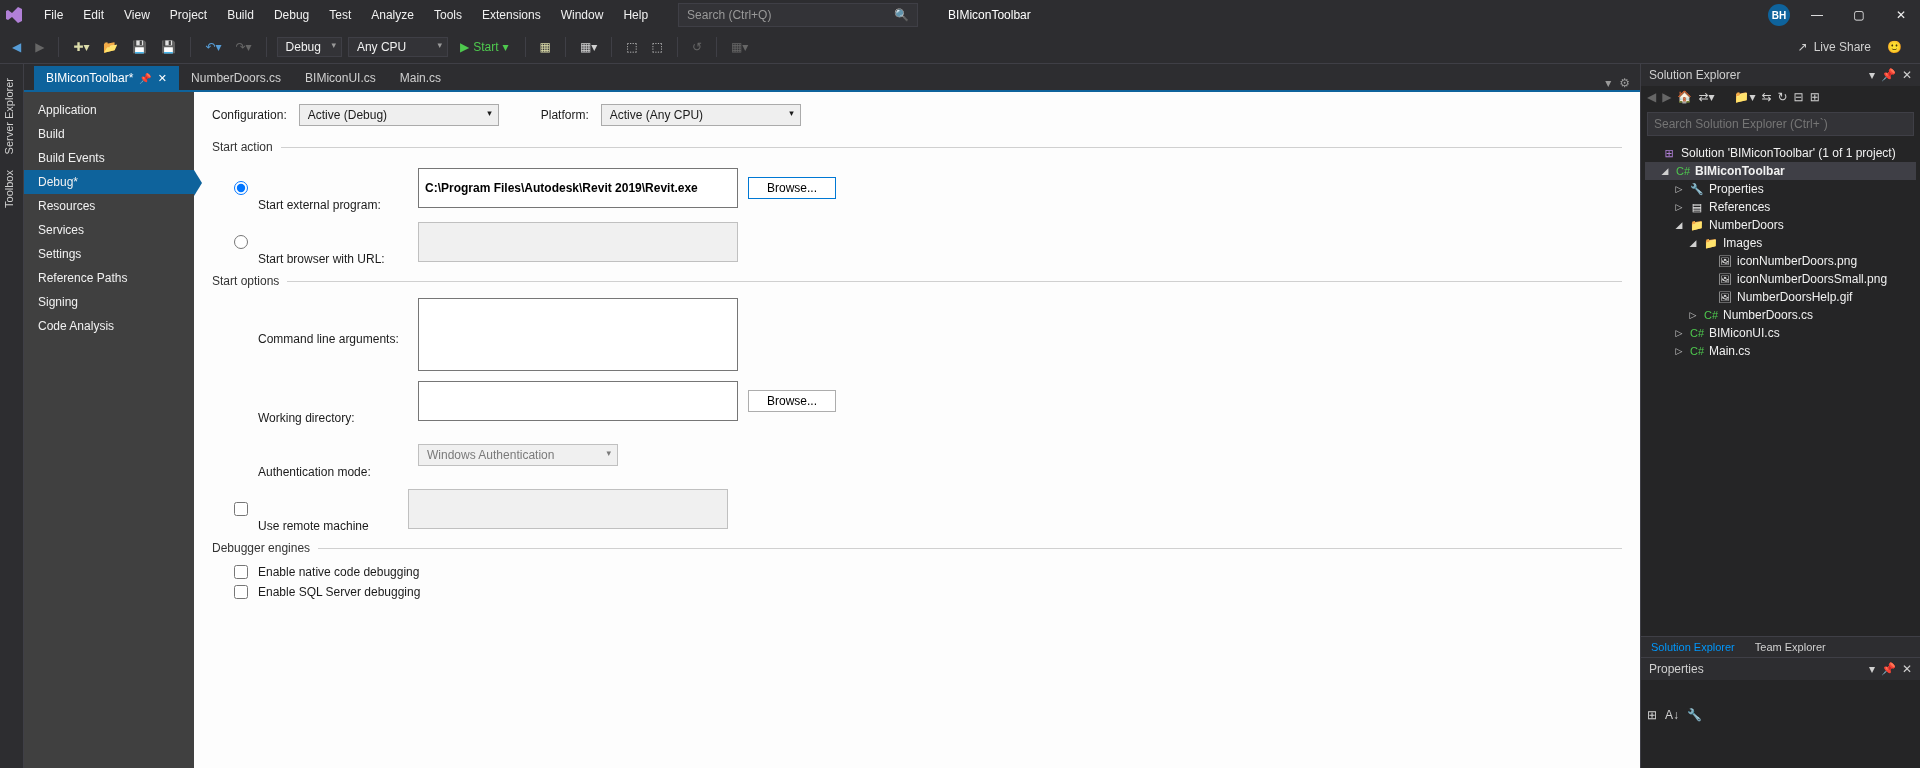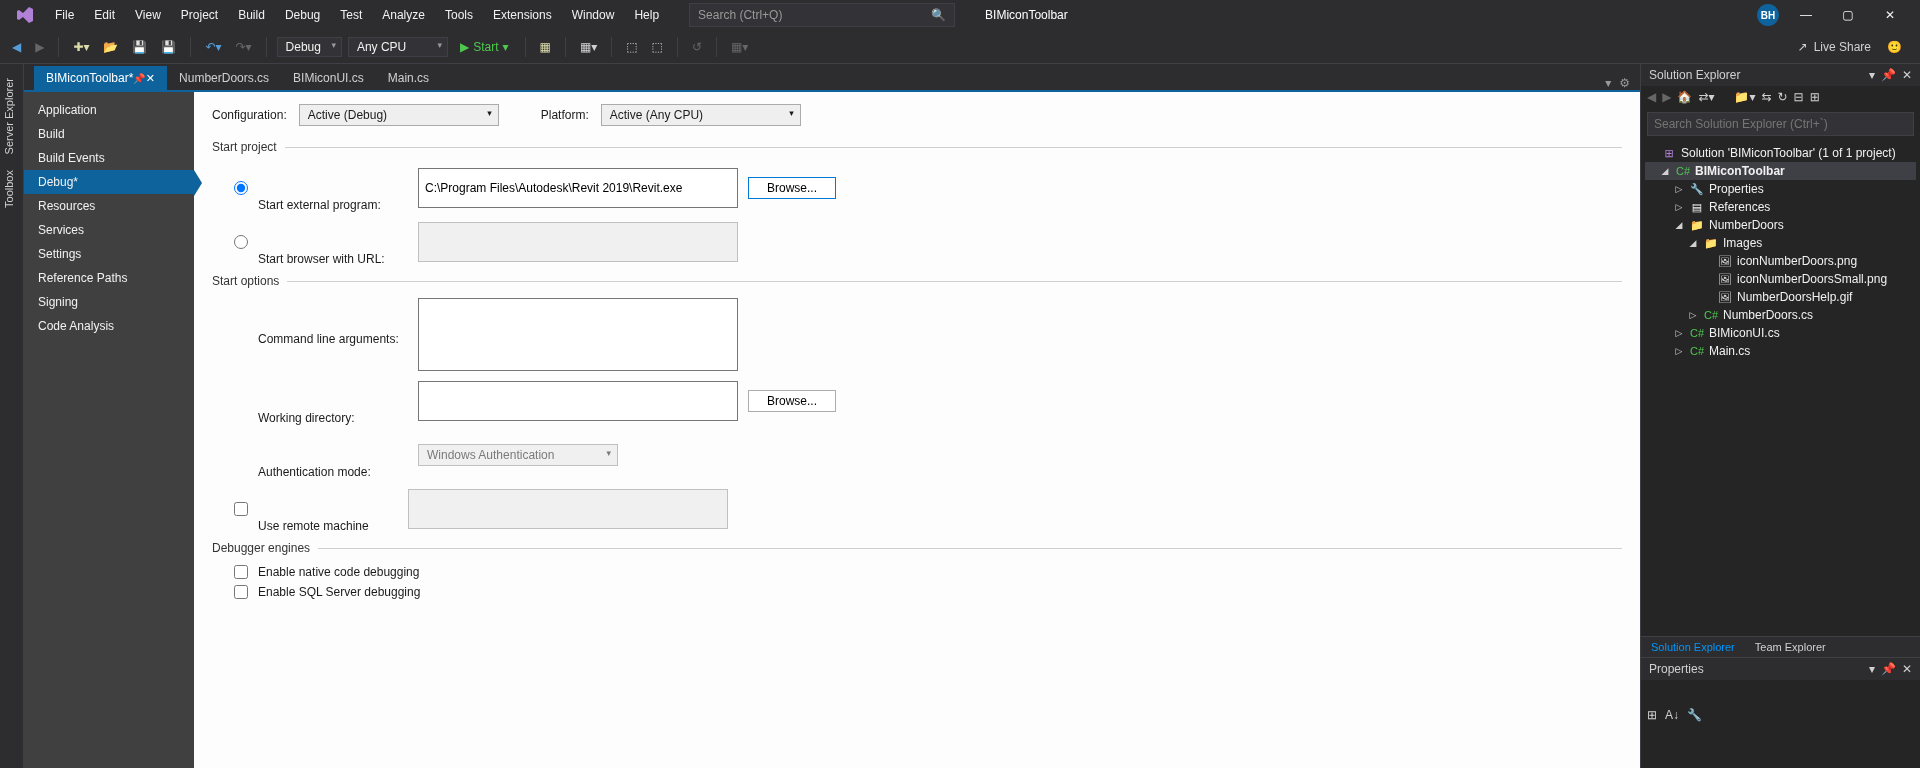--- a/index.html
+++ b/index.html
@@ -1,58 +1,58 @@
 <!DOCTYPE html>
 <html><head>
 <meta charset="utf-8">
 <style>
 * { margin:0; padding:0; box-sizing:border-box; font-family:"Segoe UI",Arial,sans-serif; font-size:12px; }
 body { background:#2d2d30; color:#f1f1f1; width:1920px; height:768px; overflow:hidden; position:relative; }
-.titlebar { height:30px; background:#2d2d30; display:flex; align-items:center; padding:0 15px; }
+.titlebar { height:30px; background:#2d2d30; display:flex; align-items:center; padding:0 4px; }
 .titlebar .logo { width:20px; height:20px; margin-right:10px; display:flex; align-items:center; justify-content:center;}
 .menu-bar { display:flex; gap:0; }
 .menu-bar span { padding:4px 10px; cursor:pointer; color:#f1f1f1; }
-.search-box { margin-left:20px; background:#333337; border:1px solid #3f3f46; width:266px; height:24px; display:flex; align-items:center; padding:0 8px; color:#999; justify-content:space-between;}
+.search-box { margin-left:20px; background:#333337; border:1px solid #3f3f46; width:240px; height:24px; display:flex; align-items:center; padding:0 8px; color:#999; justify-content:space-between;}
 .title-text { margin-left:30px; color:#fff; }
 .win-controls { margin-left:auto; display:flex; gap:12px; align-items:center; }
 .avatar { width:22px; height:22px; border-radius:50%; background:#0e639c; color:#fff; display:flex; align-items:center; justify-content:center; font-size:10px; font-weight:bold;}
 .win-btn { width:30px; text-align:center; color:#f1f1f1; cursor:pointer;}
 .toolbar { height:34px; background:#2d2d30; border-bottom:1px solid #3f3f46; display:flex; align-items:center; padding:0 8px; gap:6px;}
 .tb-btn { padding:2px 4px; color:#d0d0d0; cursor:pointer; display:flex; align-items:center; gap:3px;}
 .tb-sep { width:1px; height:20px; background:#3f3f46; margin:0 4px;}
 .tb-dd { background:#333337; border:1px solid #3f3f46; padding:2px 20px 2px 8px; color:#f1f1f1; position:relative; cursor:pointer;}
 .tb-dd::after{content:"▾"; position:absolute; right:5px; font-size:9px; color:#999;}
 .tb-start { color:#4ec94e; display:flex; align-items:center; gap:4px; cursor:pointer; padding:2px 6px;}
 .live-share{ margin-left:auto; display:flex; align-items:center; gap:6px; color:#d0d0d0; cursor:pointer; padding-right:10px;}
 .main-area{ display:flex; height:calc(100% - 64px);}
 .side-tabs{ width:24px; background:#2d2d30; border-right:1px solid #3f3f46; padding-top:6px;}
 .side-tab{ writing-mode:vertical-rl; text-orientation:mixed; transform:rotate(180deg); padding:8px 3px; color:#d0d0d0; cursor:pointer; font-size:11px;}
 .editor-col{ flex:1; display:flex; flex-direction:column; min-width:0;}
 .tab-strip{ height:26px; background:#2d2d30; display:flex; align-items:flex-end; padding-left:10px; position:relative;}
-.doc-tab{ padding:5px 12px; color:#d0d0d0; cursor:pointer; background:transparent; display:flex; align-items:center; gap:0; font-size:12px;}
+.doc-tab{ padding:5px 12px; color:#d0d0d0; cursor:pointer; background:transparent; display:flex; align-items:center; gap:6px; font-size:12px;}
 .doc-tab.active{ background:#0e639c; color:#fff;}
 .doc-tab .pin{font-size:10px;}
 .doc-tab .close{font-size:11px; cursor:pointer;}
 .tab-strip-right{ margin-left:auto; display:flex; gap:8px; padding-right:10px; color:#999;}
 .prop-page{ flex:1; background:#fdfdfd; color:#1b1b1b; display:flex; overflow:auto; border-top:2px solid #0e639c;}
 .prop-sidebar{ width:170px; background:#404040; color:#f1f1f1; padding-top:6px;}
 .prop-item{ padding:5px 14px; cursor:pointer; color:#f1f1f1;}
 .prop-item.active{ background:#0e639c; position:relative;}
 .prop-item.active::after{content:""; position:absolute; right:-8px; top:0; border-left:8px solid #0e639c; border-top:13px solid transparent; border-bottom:13px solid transparent;}
 .prop-content{ flex:1; padding:12px 18px; background:#fdfdfd; color:#1b1b1b;}
 .cfg-row{ display:flex; align-items:center; gap:12px; margin-bottom:14px;}
 .cfg-row label{ font-size:12px;}
 .cfg-dd{ border:1px solid #ababab; background:#efefef; padding:3px 26px 3px 8px; position:relative; min-width:200px; cursor:pointer;}
 .cfg-dd::after{content:"▾"; position:absolute; right:6px; font-size:9px;}
 .section-title{ font-size:12px; color:#333; margin:8px 0 10px 0; display:flex; align-items:center; gap:8px;}
 .section-title::after{ content:""; flex:1; height:1px; background:#d0d0d0;}
 .form-row{ display:flex; align-items:center; gap:10px; margin:6px 0 6px 22px;}
 .form-row input[type=radio], .form-row input[type=checkbox]{ width:14px; height:14px;}
 .form-row label{ width:150px;margin-top:34px;}
-.txt{ border:1px solid #767676; padding:19px 6px; background:#fff; width:320px; height:24px;}
+.txt{ border:1px solid #767676; padding:19px 6px; background:#fff; width:320px; height:24px;font-weight:bold;}
 .txt.disabled{ background:#f0f0f0; border-color:#c0c0c0;}
 .txt-area{ border:1px solid #767676; width:320px; height:73px; resize:none; background:#fff;}
 .browse-btn{ border:1px solid #0078d4; background:#fff; padding:3px 18px; cursor:pointer; color:#000;}
 .browse-btn.gray{ border-color:#adadad;}
 .right-panel{ width:280px; background:#252526; border-left:1px solid #3f3f46; display:flex; flex-direction:column;}
 .panel-header{ background:#2d2d30; padding:4px 8px; display:flex; align-items:center; justify-content:space-between; font-size:11px; color:#d0d0d0;}
 .panel-header .icons{ display:flex; gap:6px; font-size:10px;}
 .panel-toolbar{ padding:4px 6px; display:flex; gap:6px; align-items:center; color:#d0d0d0; font-size:12px;}
 .panel-search{ padding:4px 6px;}
 .panel-search input{ width:100%; background:#333337; border:1px solid #3f3f46; color:#999; padding:4px 6px;}
@@ -182,21 +182,21 @@
       </div>
 
       <div class="prop-content">
         <div class="cfg-row">
           <label>Configuration:</label>
           <div class="cfg-dd">Active (Debug)</div>
           <label style="margin-left:30px">Platform:</label>
           <div class="cfg-dd">Active (Any CPU)</div>
         </div>
 
-        <div class="section-title">Start project</div>
+        <div class="section-title">Start action</div>
         <div class="form-row">
           <input type="radio" name="sa" checked="" style="">
           <label>Start external program:</label>
           <input class="txt" value="C:\Program Files\Autodesk\Revit 2019\Revit.exe" style="">
           <button class="browse-btn">Browse...</button>
         </div>
         <div class="form-row">
           <input type="radio" name="sa" style="">
           <label>Start browser with URL:</label>
           <input class="txt disabled" disabled="" style="">

